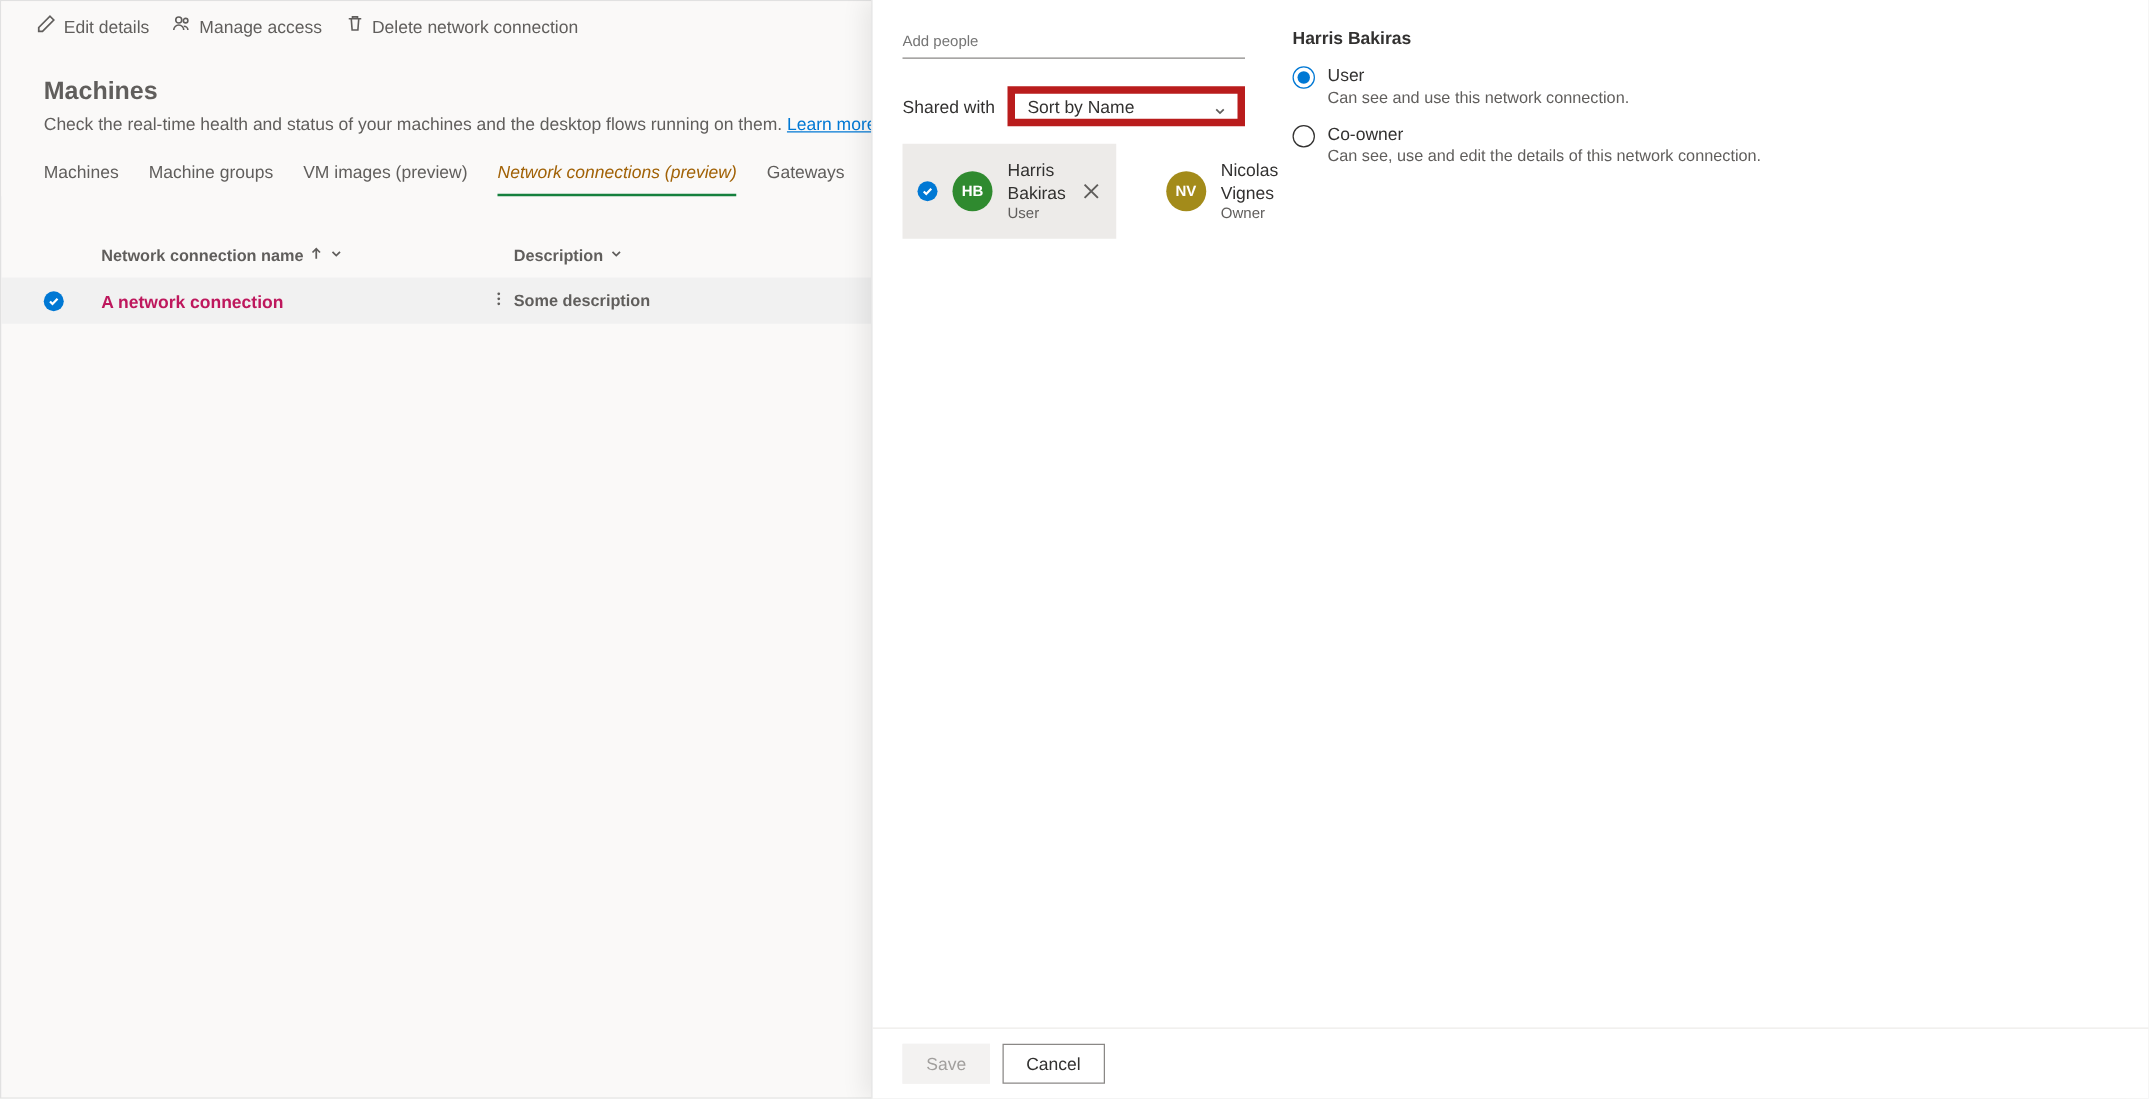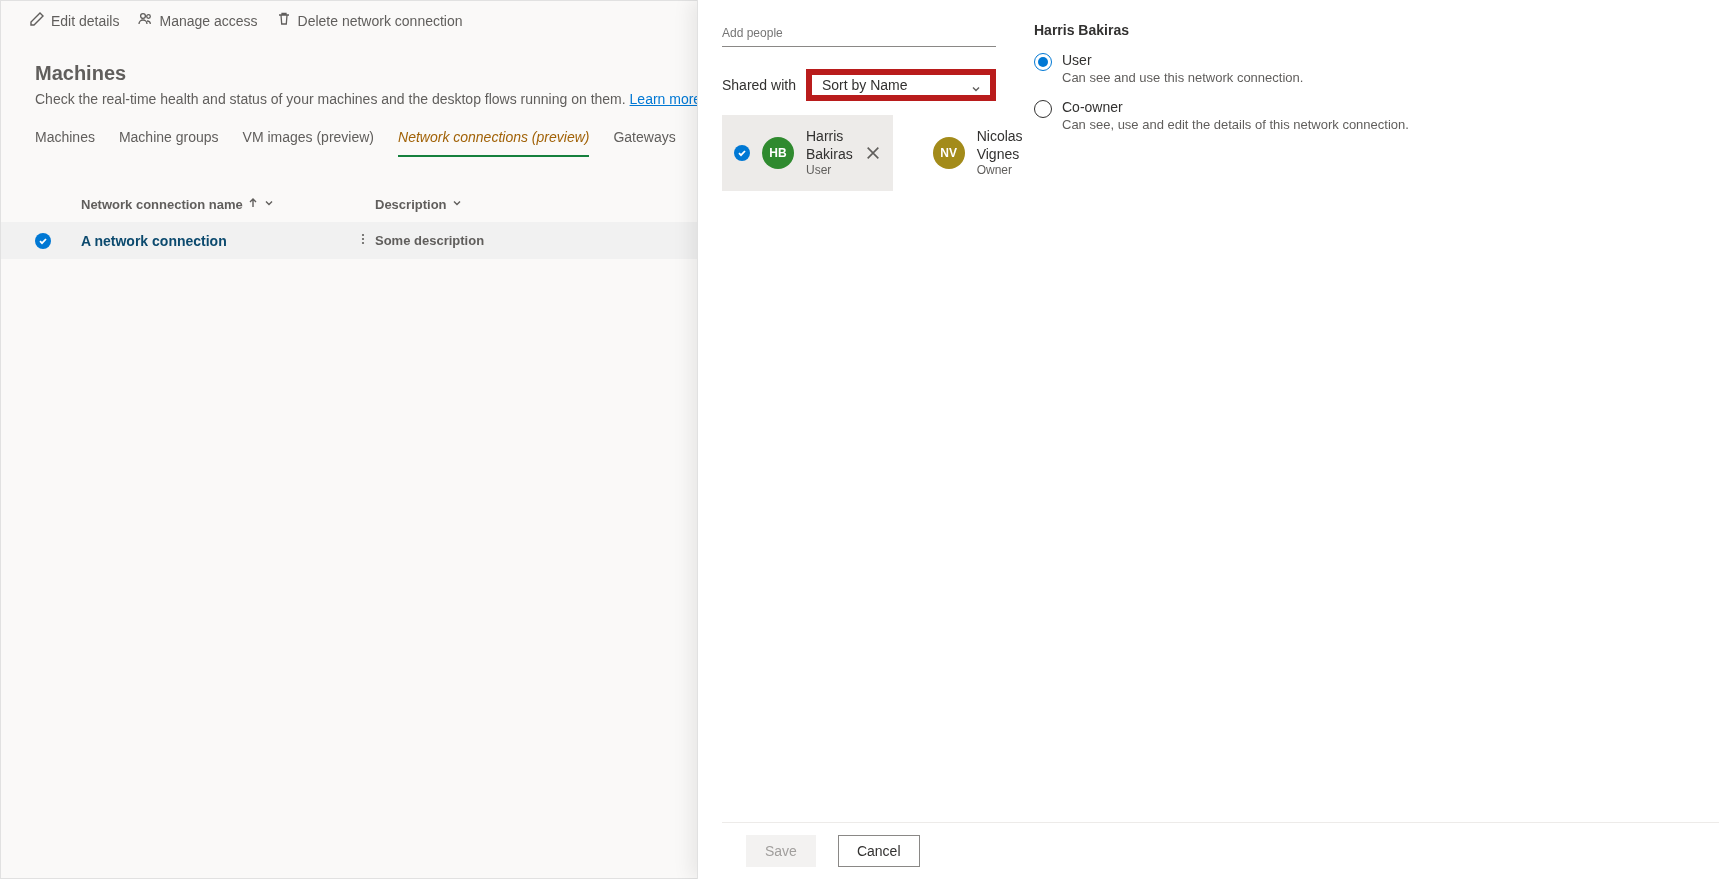--- a/index.html
+++ b/index.html
@@ -70,34 +70,34 @@
   
   .table-wrap { padding: 30px 0 0 0; }
   .table-header-row {
     display: flex;
     align-items: center;
     padding: 10px 34px;
     color: #605e5c;
     font-size: 13px;
   }
   .col-check { width: 46px; }
-  .col-name { width: 294px; display: flex; align-items: center; gap: 4px; font-weight:600;}
+  .col-name { width: 330px; display: flex; align-items: center; gap: 4px; font-weight:600;}
   .col-desc { flex: 1; display: flex; align-items: center; gap: 4px; font-weight:600;}
   .table-row {
     display: flex;
     align-items: center;
     padding: 10px 34px;
     background: #f1f1f1;
   }
   .check-circle {
     width: 16px; height: 16px; border-radius: 50%; background: #0078d4;
     display: flex; align-items: center; justify-content: center;
   }
   .check-circle svg { width: 10px; height: 10px; }
-  .row-name { font-size: 14px; color: #0c4a6e; }
+  .row-name { font-size: 14px; color: #be185d; }
   .row-desc { font-size: 13px; color: #605e5c; }
   .more-dots { width: 24px; text-align: center; color: #605e5c; cursor: pointer; }
 
   
   .panel {
     position: absolute;
     top: 0;
     right: 0;
     width: 1022px;
     height: 100%;
@@ -199,22 +199,21 @@
   .opt-radio.checked .dot { width: 10px; height: 10px; border-radius: 50%; background: #0078d4; }
   .opt-text { display: flex; flex-direction: column; }
   .opt-label { font-size: 14px; }
   .opt-desc { font-size: 13px; color: #605e5c; margin-top: 2px; }
 
   
   .panel-footer {
     border-top: 1px solid #edebe9;
     padding: 12px 24px;
     display: flex;
-    gap: 22px;
-    margin-left: 24px;
+    gap: 10px;
   }
   .btn {
     height: 32px;
     padding: 0 18px;
     display: inline-flex;
     align-items: center;
     justify-content: center;
     font-size: 14px;
     cursor: pointer;
     border: 1px solid #8a8886;

